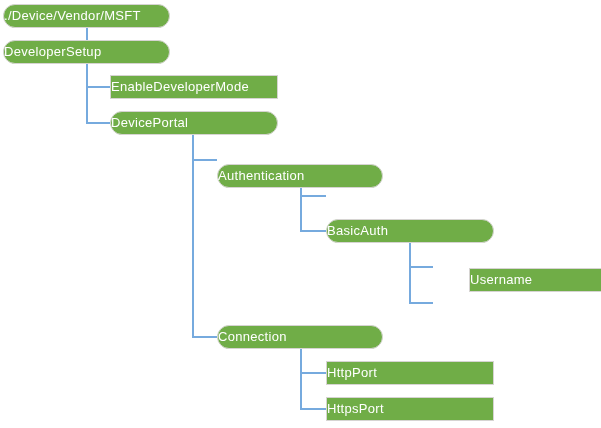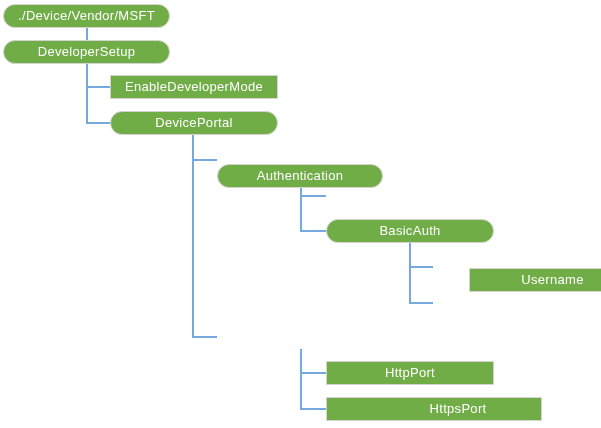--- a/index.html
+++ b/index.html
@@ -17,21 +17,21 @@
   }
   .node {
     position: absolute;
     height: 22px;
     background: var(--node-fill, #70AD47);
     border: 1px solid var(--node-border, #D6D4D2);
     color: var(--node-text, #FFFFFF);
     font-size: 13px;
     letter-spacing: 0.3px;
     line-height: 22px;
-    text-align: center;
+    text-align: left;
     white-space: nowrap;
     box-sizing: content-box;
   }
   .pill { border-radius: 12px; }
   .rect { border-radius: 0; }
   .vline, .hline {
     position: absolute;
     background: var(--connector, #76AADE);
   }
   .vline { width: 2px; }
@@ -59,16 +59,17 @@
   <div class="hline" style="left:300px; top:372px; width:26px;"></div>
   <div class="hline" style="left:300px; top:408px; width:26px;"></div>
 
   <div class="node pill" style="left:3px;   top:4px;   width:165px;">./Device/Vendor/MSFT</div>
   <div class="node pill" style="left:3px;   top:40px;  width:165px;">DeveloperSetup</div>
   <div class="node rect" style="left:110px; top:75px;  width:166px;">EnableDeveloperMode</div>
   <div class="node pill" style="left:110px; top:111px; width:166px;">DevicePortal</div>
   <div class="node pill" style="left:217px; top:148px; width:164px;margin-top:16px;">Authentication</div>
   <div class="node pill" style="left:326px; top:219px; width:166px;">BasicAuth</div>
   <div class="node rect" style="left:433px; top:268px; width:165px;margin-left:36px;">Username</div>
+  <div class="node pill" style="left:217px; top:325px; width:164px;">Connection</div>
   <div class="node rect" style="left:326px; top:361px; width:166px;">HttpPort</div>
-  <div class="node rect" style="left:326px; top:397px; width:166px;padding-left:48px;">HttpsPort</div>
+  <div class="node rect" style="left:326px; top:397px; width:166px;">HttpsPort</div>
 
 </div>
 
 </body></html>

